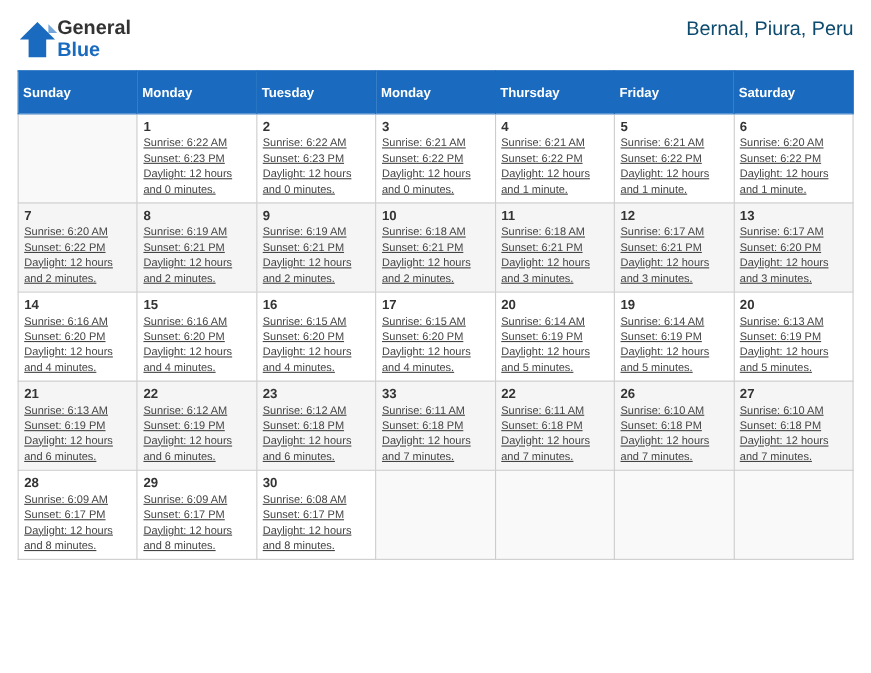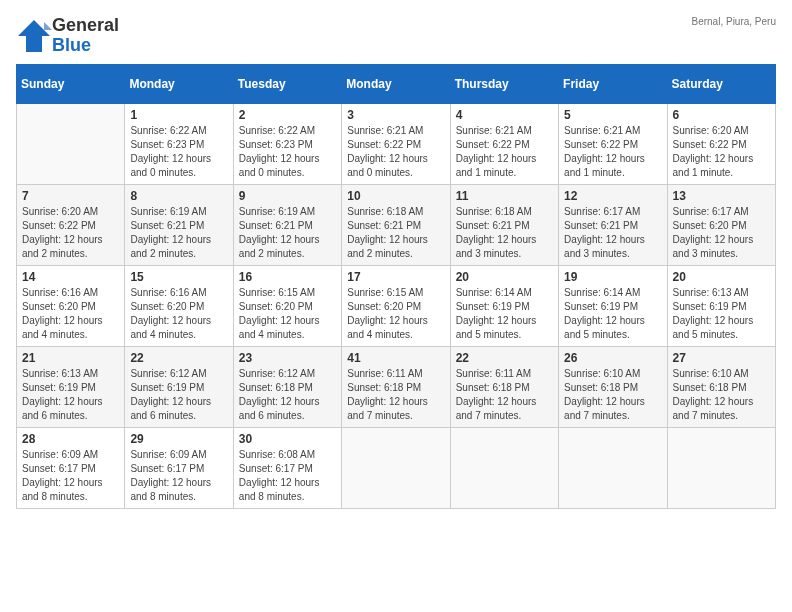--- a/index.html
+++ b/index.html
@@ -32,22 +32,22 @@
       width: 36px;
       height: 36px;
     }
     .title-block { text-align: right; }
     .month-title {
       font-size: 32px;
       font-weight: bold;
       color: #333;
     }
     .location {
-      font-size: 10px;
-      color: #737373;
+      font-size: 18px;
+      color: #0c4a6e;
     }
     .calendar {
       width: 100%;
       border-collapse: collapse;
       font-size: 10.5px;
     }
     .calendar th {
       background-color: #1a6bbf;
       color: #fff;
       padding: 12px 4px;
@@ -71,20 +71,21 @@
       font-weight: bold;
       font-size: 12px;
       color: #333;
       display: block;
       margin-bottom: 2px;
     }
     .day-info {
       color: #444;
       font-size: 10px;
       line-height: 1.4;
+      text-decoration: underline;
     }
     .empty-cell {
       background: #f9f9f9 !important;
     }
   </style>
 </head>
 <body>
 
 <div class="header">
   <div class="logo">
@@ -209,21 +210,21 @@
         </td>
         <td>
           <span class="day-num">22</span>
           <div class="day-info">Sunrise: 6:12 AM<br>Sunset: 6:19 PM<br>Daylight: 12 hours<br>and 6 minutes.</div>
         </td>
         <td>
           <span class="day-num">23</span>
           <div class="day-info">Sunrise: 6:12 AM<br>Sunset: 6:18 PM<br>Daylight: 12 hours<br>and 6 minutes.</div>
         </td>
         <td>
-          <span class="day-num">41</span>
+          <span class="day-num">33</span>
           <div class="day-info">Sunrise: 6:11 AM<br>Sunset: 6:18 PM<br>Daylight: 12 hours<br>and 7 minutes.</div>
         </td>
         <td>
           <span class="day-num">22</span>
           <div class="day-info">Sunrise: 6:11 AM<br>Sunset: 6:18 PM<br>Daylight: 12 hours<br>and 7 minutes.</div>
         </td>
         <td>
           <span class="day-num">26</span>
           <div class="day-info">Sunrise: 6:10 AM<br>Sunset: 6:18 PM<br>Daylight: 12 hours<br>and 7 minutes.</div>
         </td>

